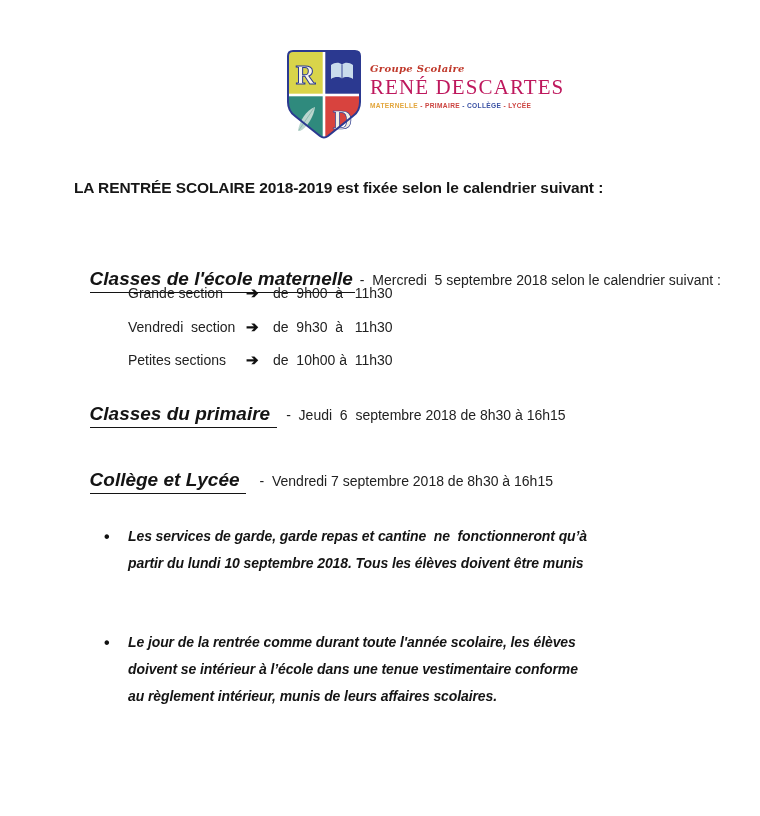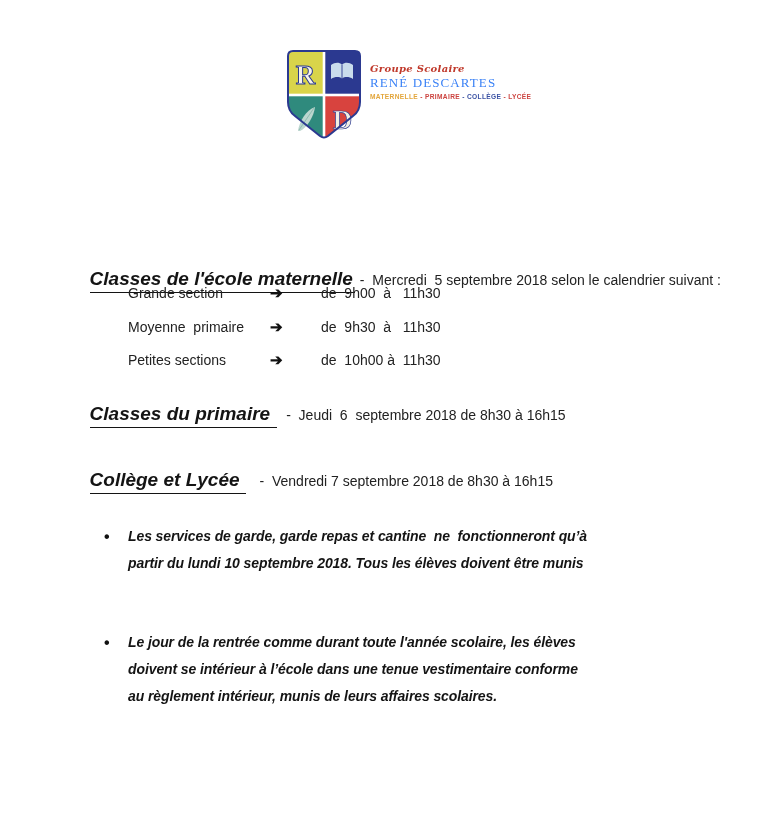--- a/index.html
+++ b/index.html
@@ -15,21 +15,21 @@
   
   .logo{position:absolute;left:287px;top:50px;display:flex;align-items:flex-start;}
   .logo-text{margin-left:9px;margin-top:13px;line-height:1.1;}
   .group-label{
     font-family:"DejaVu Serif", serif;
     font-style:italic;font-weight:bold;
     font-size:10px;color:#c0392b;letter-spacing:.3px;
   }
   .school-name{
     font-family:"Liberation Serif", serif;
-    font-size:13px;color:#3b82f6;letter-spacing:1.1px;margin-top:2px;
+    font-size:21px;color:#be185d;letter-spacing:1.1px;margin-top:2px;
   }
   .levels{font-size:6.6px;font-weight:bold;letter-spacing:.35px;margin-top:3px;white-space:pre;}
   
   .title{
     left:74px;top:179px;
     font-size:15.5px;font-weight:bold;color:#161616;letter-spacing:-.1px;
   }
   
   .line{font-size:14px;color:#222;}
   .line .heading{
@@ -40,21 +40,21 @@
   .pos-primaire{left:74px;top:387px;}
   .pos-college{left:74px;top:453px;}
   .gap-sm{margin-left:5px;}
   .gap-md{margin-left:9px;}
   .gap-lg{margin-left:14px;}
   .pad-sm{padding-right:2px;}
   .pad-md{padding-right:7px;}
   .pad-lg{padding-right:6px;}
   
   .schedule{position:absolute;left:128px;top:284px;}
-  .srow{display:flex;align-items:baseline;height:33.6px;font-size:14px;color:#222;white-space:pre;gap:24px;}
+  .srow{display:flex;align-items:baseline;height:33.6px;font-size:14px;color:#222;white-space:pre;}
   .srow .slabel{width:118px;}
   .srow .arrow{width:27px;font-weight:bold;font-size:15px;color:#111;}
   
   .bullet{position:absolute;display:flex;}
   .pos-b1{left:104px;top:523px;}
   .pos-b2{left:104px;top:629px;}
   .bdot{width:24px;font-size:16px;font-weight:bold;line-height:27px;color:#111;}
   .blines{font-size:14px;font-weight:bold;font-style:italic;line-height:27.2px;color:#141414;letter-spacing:-.1px;}
   .blines div{white-space:pre;}
 </style>
@@ -90,33 +90,34 @@
       <text x="55.5" y="79" text-anchor="middle" font-size="27" font-weight="bold" font-family="Liberation Serif, serif" fill="#f2efe4" stroke="#2b3990" stroke-width="0.7">D</text>
       <path d="M6,1 H68 Q73,1 73,6 V52 Q73,61 66,66 L41,86 Q37,89 33,86 L8,66 Q1,61 1,52 V6 Q1,1 6,1 Z" fill="none" stroke="#2b3990" stroke-width="2"></path>
     </svg>
     <div class="logo-text">
       <div class="group-label">Groupe Scolaire</div>
       <div class="school-name">RENÉ DESCARTES</div>
       <div class="levels"><span style="color: rgb(227, 166, 60);">MATERNELLE</span><span style="color: rgb(204, 68, 64);"> - PRIMAIRE</span><span style="color: rgb(58, 81, 163);"> - COLLÈGE</span><span style="color: rgb(204, 68, 64);"> - LYCÉE</span></div>
     </div>
   </div>
 
+  <div class="abs title">LA RENTRÉE SCOLAIRE 2018-2019 est fixée selon le calendrier suivant :</div>
 
   <div class="abs line pos-maternelle">
     <span class="heading pad-sm">Classes de l'école maternelle</span><span class="gap-sm">-  Mercredi  5 septembre 2018 selon le calendrier suivant :</span>
   </div>
 
   <div class="schedule">
     <div class="srow">
       <span class="slabel">Grande section</span>
       <span class="arrow">➔</span>
       <span class="time">de  9h00  à   11h30</span>
     </div>
     <div class="srow">
-      <span class="slabel">Moyenne  primaire</span>
+      <span class="slabel">Vendredi  section</span>
       <span class="arrow">➔</span>
       <span class="time">de  9h30  à   11h30</span>
     </div>
     <div class="srow">
       <span class="slabel">Petites sections</span>
       <span class="arrow">➔</span>
       <span class="time">de  10h00 à  11h30</span>
     </div>
   </div>
 

